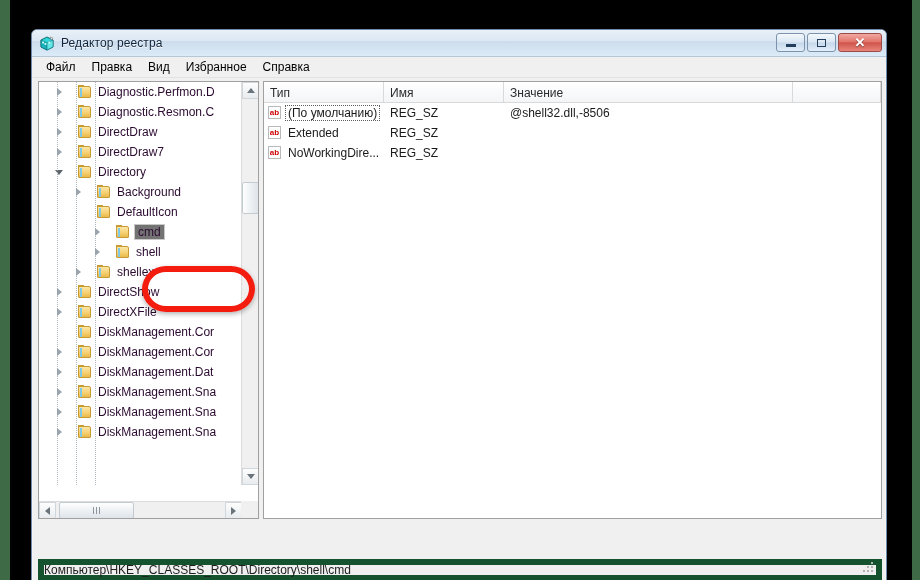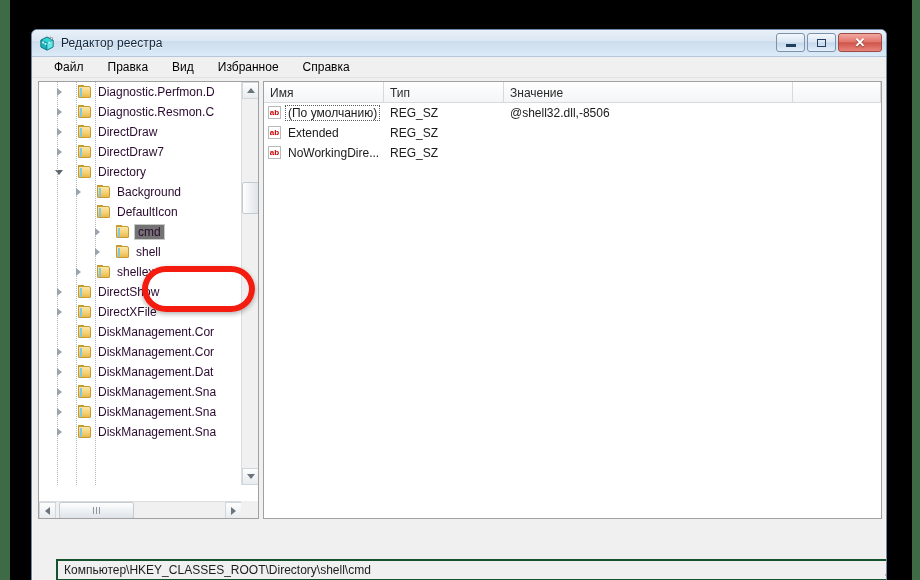--- a/index.html
+++ b/index.html
@@ -71,21 +71,21 @@
   
   #menubar {
     height: 21px;
     background: #f0f0f0;
     display: flex; align-items: center;
     padding-left: 6px;
     border-bottom: 1px solid #e3e3e3;
   }
   .menu-item {
     font-size: 12px; color: #000;
-    padding: 2px 8px; cursor: default; margin-left: 8px;
+    padding: 2px 8px; cursor: default;
   }
 
   
   #content {
     position: absolute; left: 6px; top: 51px;
     width: 844px; height: 438px;
     display: flex;
     background: #f0f0f0;
   }
   .pane {
@@ -266,24 +266,23 @@
   .name-text { padding: 0 2px; }
   .list-row.focused .name-text {
     outline: 1px dotted #5b5b5b;
   }
 
   
   #statusbar {
     position: absolute; left: 6px; bottom: 6px;
     width: 844px; height: 22px;
     background: #f0f0f0;
-    border: 2px solid #14532d;
+    border: 6px solid #14532d;
     display: flex; align-items: center;
-    padding-left: 6px;
-    font-size: 12px; color: #1d1d1d; margin-left: 18px;
+    font-size: 12px; color: #1d1d1d;
   }
   #status-grip {
     position: absolute; right: 3px; bottom: 3px;
     width: 12px; height: 12px;
   }
   #status-grip i {
     position: absolute; width: 2px; height: 2px; background: #b3b3b3;
   }
 
   
@@ -609,22 +608,22 @@
           <div class="sb-right"></div>
         </div>
       </div>
       <div class="sb-corner"></div>
     </div>
 
     <div id="splitter"></div>
 
     <div class="pane" id="list-pane">
       <div id="list-header">
+          <div class="col-head" style="width: 120px;">Тип</div>
           <div class="col-head" style="width: 120px;">Имя</div>
-          <div class="col-head" style="width: 120px;">Тип</div>
           <div class="col-head" style="width: 289px;">Значение</div>
           <div class="col-head" style="flex: 1 1 0%;"></div>
         </div>
       <div id="list-body">
           <div class="list-row focused">
             <div class="cell" style="width: 120px;">
               <span class="ab-icon">
                 <span class="page"></span>
                 <span class="ab-text">ab</span>
               </span>

